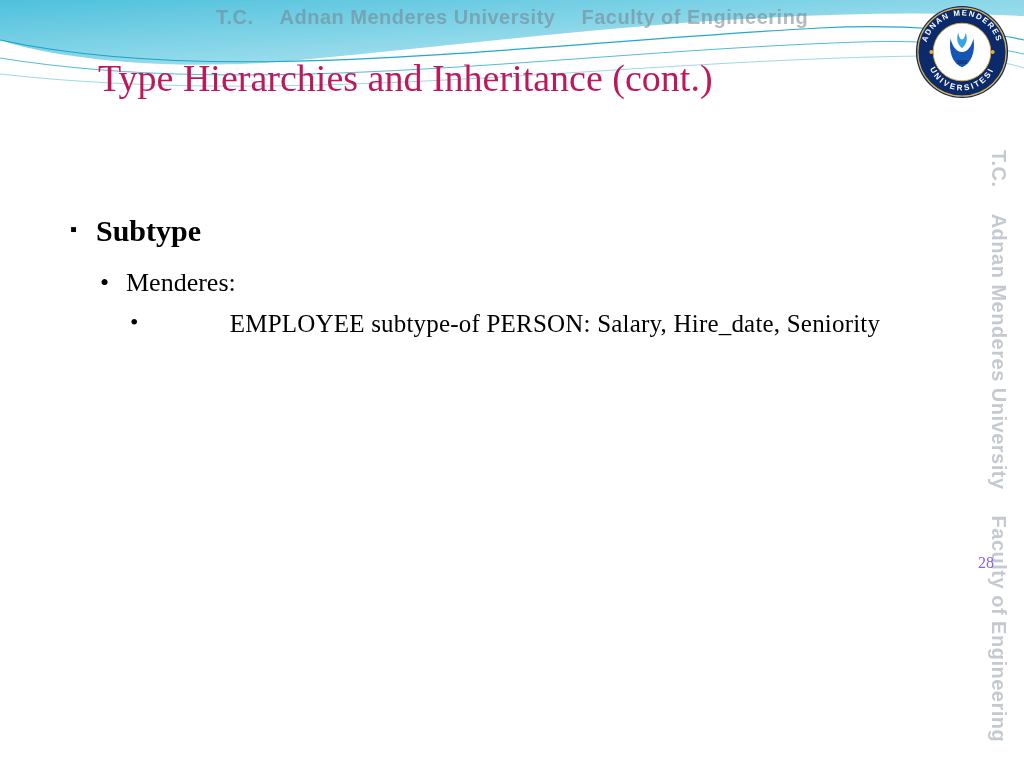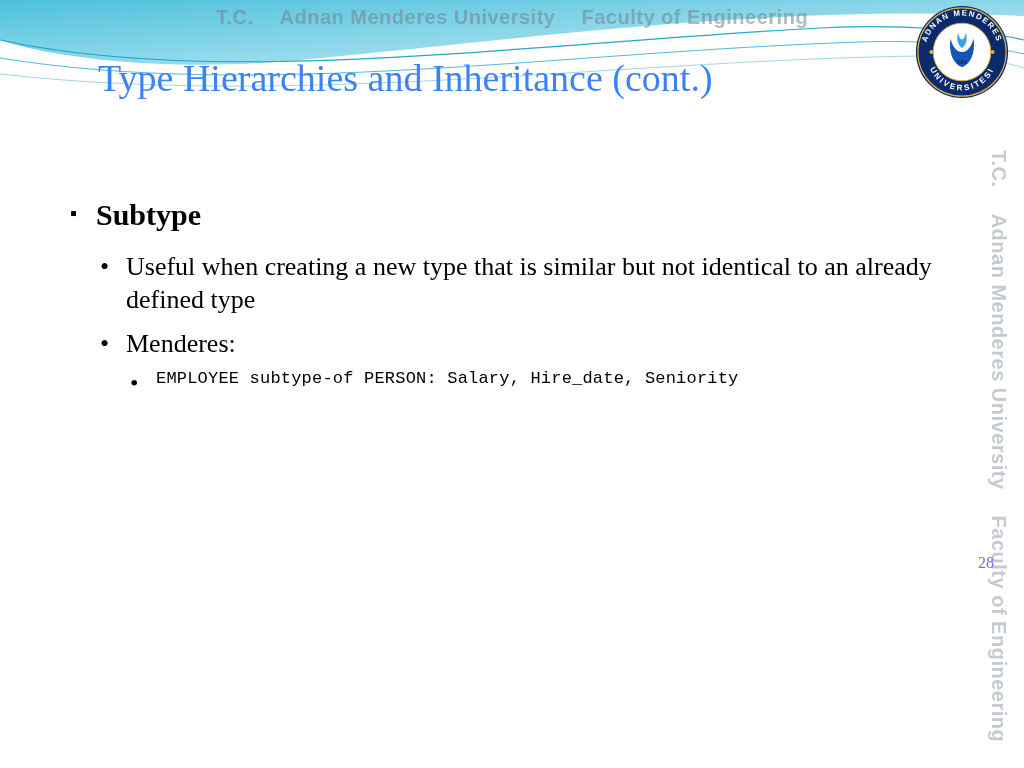--- a/index.html
+++ b/index.html
@@ -17,34 +17,34 @@
     
     .side-strip { position: absolute; top: 140px; right: 8px; width: 30px; height: 560px; display: flex; align-items: flex-start; justify-content: center; }
     .side-strip-inner { transform: rotate(90deg); transform-origin: left top; position: absolute; left: 24px; top: 0; white-space: nowrap; font-family: Arial, Helvetica, sans-serif; font-weight: bold; color: #8a97a0; opacity: 0.5; font-size: 20px; letter-spacing: 0.5px; }
     .side-strip-inner .seg { display: inline-block; margin: 0 10px; }
 
     
     .logo { position: absolute; top: 4px; right: 14px; width: 96px; height: 96px; }
     .logo svg { width: 96px; height: 96px; }
 
     
-    .title { position: absolute; top: 56px; left: 98px; font-size: 38px; color: #3b82f6; font-weight: 400; }
+    .title { position: absolute; top: 56px; left: 98px; font-size: 38px; color: #be185d; font-weight: 400; }
 
     
     .content { position: absolute; top: 198px; left: 70px; right: 70px; }
     .lvl1 { list-style: none; }
-    .lvl1 > li { position: relative; padding-left: 26px; font-size: 30px; font-weight: bold; margin-bottom: 14px; }
+    .lvl1 > li { position: relative; padding-left: 26px; font-size: 30px; font-weight: bold; margin-bottom: 14px; margin-top: 16px; }
     .lvl1 > li::before { content: "\25AA"; position: absolute; left: 0; top: 4px; font-size: 20px; color: #000; }
 
     .lvl2 { list-style: none; margin-top: 18px; }
     .lvl2 > li { position: relative; padding-left: 30px; font-size: 26px; font-weight: normal; line-height: 1.28; margin-bottom: 10px; }
     .lvl2 > li::before { content: "\2022"; position: absolute; left: 4px; top: 0; font-size: 26px; color: #000; }
 
     .lvl3 { list-style: none; margin-top: 8px; }
-    .lvl3 > li { position: relative; padding-left: 30px; font-size: 17px; font-family: Liberation Mono, monospace; line-height: 1.32; margin-bottom: 8px; letter-spacing: 0.2px; }
+    .lvl3 > li { position: relative; padding-left: 30px; font-size: 25px; font-family: Liberation Serif, serif; line-height: 1.32; margin-bottom: 8px; letter-spacing: 0.2px; text-align: center; }
     .lvl3 > li::before { content: "\2022"; position: absolute; left: 4px; top: 0; font-size: 24px; color: #000; font-family: "Times New Roman", serif; }
 
     .page-number { position: absolute; bottom: 16px; right: 30px; font-size: 16px; color: #8b5cf6; font-family: "Times New Roman", serif; }
   </style>
 </head>
 <body>
 
 <div class="slide">
 
   <div class="banner">
@@ -102,23 +102,20 @@
   </div>
 
   <div class="title">Type Hierarchies and Inheritance (cont.)</div>
 
   <div class="content">
     <ul class="lvl1">
       <li>
         <span>Subtype</span>
         <ul class="lvl2">
           <li>
-            <span>Useful when creating a new type that is similar but not identical to an already defined type</span>
-          </li>
-          <li>
             <span>Menderes:</span>
             <ul class="lvl3">
               <li>
                 <span>EMPLOYEE subtype-of PERSON: Salary, Hire_date, Seniority</span>
               </li>
             </ul>
           </li>
         </ul>
       </li>
     </ul>

